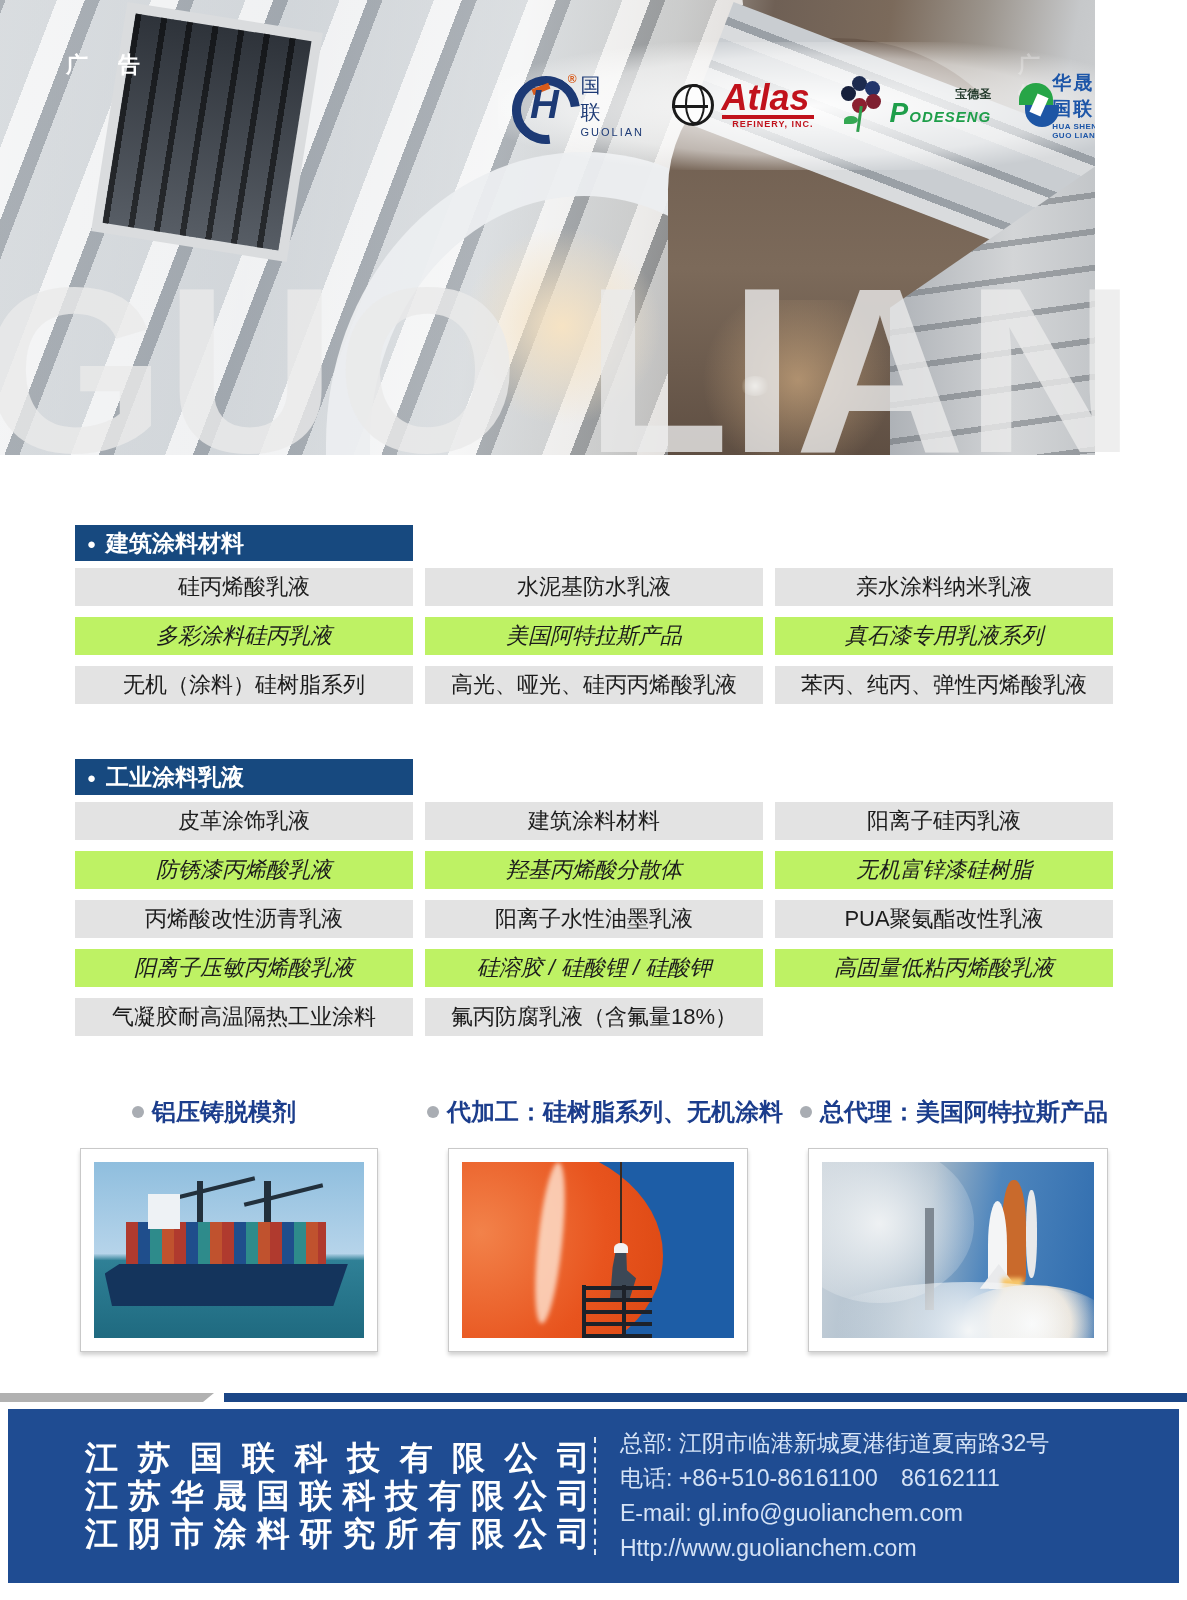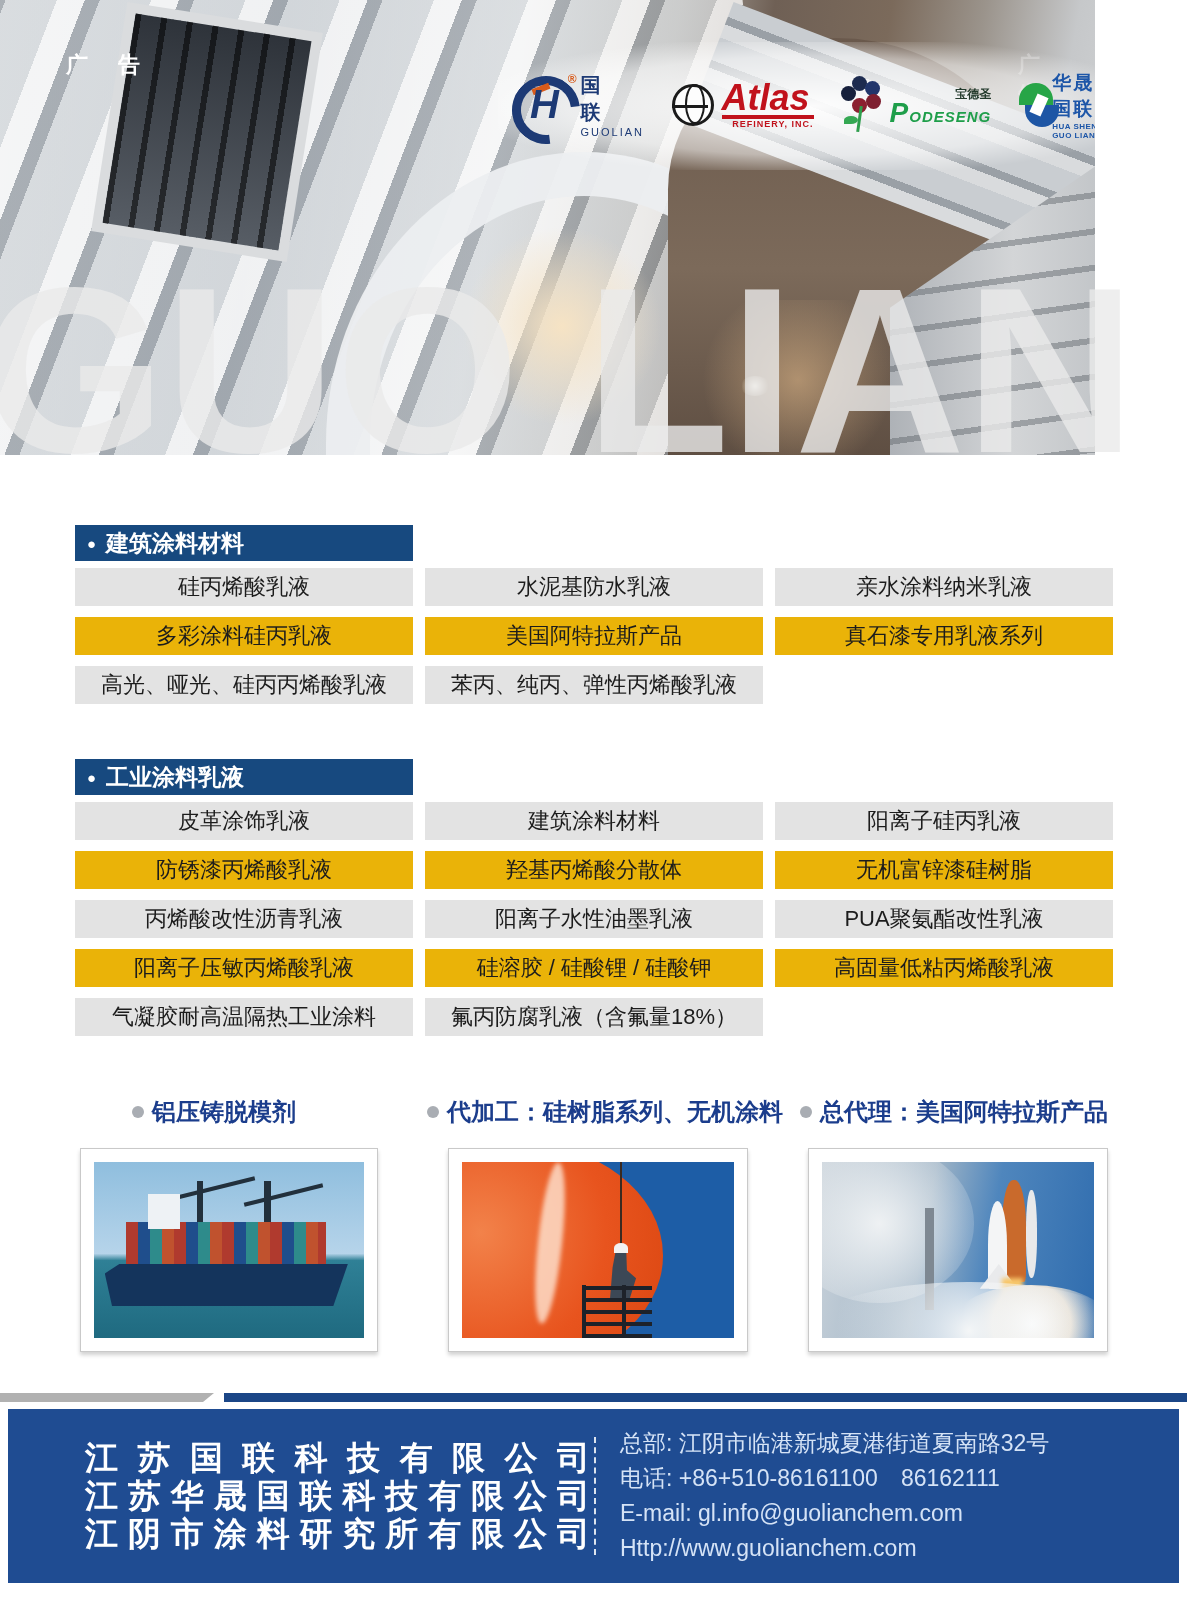--- a/index.html
+++ b/index.html
@@ -46,21 +46,21 @@
   
   .logo-row{position:absolute;left:512px;top:62px;width:600px;height:86px;display:flex;align-items:center;gap:26px;}
   .logo{display:flex;align-items:center;gap:8px;}
   
   .gl-mark{position:relative;width:62px;height:62px;}
   .gl-c{position:absolute;left:0;top:2px;width:50px;height:50px;border:9px solid #1d3a75;border-radius:50%;
     border-right-color:transparent;transform:rotate(38deg);}
   .gl-h{position:absolute;left:18px;top:10px;font-size:40px;line-height:40px;font-style:italic;font-weight:800;color:#1d3a75;}
   .gl-h-accent{position:absolute;left:20px;top:12px;width:18px;height:6px;background:#d85a1a;transform:rotate(-22deg);}
   .gl-reg{position:absolute;right:-4px;top:-2px;font-size:12px;color:#d85a1a;font-weight:700;}
-  .gl-text .cn{font-size:20px;font-weight:700;letter-spacing:7px;color:#1d3a75;}
+  .gl-text .cn{font-size:20px;font-weight:400;letter-spacing:7px;color:#1d3a75;}
   .gl-text .en{font-size:11px;letter-spacing:2px;color:#1d3a75;}
   
   .at-globe{position:relative;width:36px;height:36px;border:3px solid #1b1b1b;border-radius:50%;background:#fdfdfd;}
   .at-globe i{position:absolute;left:50%;top:-3px;width:16px;height:36px;margin-left:-8px;border:2px solid #1b1b1b;border-radius:50%;}
   .at-globe u{position:absolute;left:-3px;top:50%;width:36px;height:0;border-top:3px solid #1b1b1b;}
   .at-text{display:flex;flex-direction:column;align-items:flex-end;}
   .at-name{font-size:36px;line-height:34px;font-weight:800;font-style:italic;color:#c1121c;border-bottom:4px solid #c1121c;padding-right:4px;}
   .at-sub{font-size:9px;font-weight:700;color:#c1121c;letter-spacing:1px;}
   
   .pd-flower{position:relative;width:42px;height:58px;}
@@ -92,21 +92,21 @@
   .main{position:absolute;left:75px;top:455px;width:1038px;z-index:6;}
   .section{margin-top:0;}
   .sec1{margin-top:70px;}
   .sec2{margin-top:55px;}
   .sec-header{width:338px;height:36px;background:#17497f;color:#fff;display:flex;align-items:center;
     font-size:23px;font-weight:800;box-sizing:border-box;padding-left:12px;}
   .sec-bullet{font-size:15px;margin-right:10px;}
   .grid{margin-top:7px;display:grid;grid-template-columns:338px 338px 338px;column-gap:12px;row-gap:11px;}
   .cell{height:38px;line-height:38px;text-align:center;background:#e3e3e3;color:#1c1c1c;font-size:22px;
     overflow:hidden;white-space:nowrap;}
-  .cell.alt{background:#eab308;}
+  .cell.alt{background:#bef264;font-style:italic;}
 
   
   .features{margin-top:60px;position:relative;height:300px;}
   .caption{position:absolute;top:0;display:flex;align-items:center;font-size:24px;font-weight:800;color:#1b3d8c;white-space:nowrap;}
   .caption .dot{width:12px;height:12px;border-radius:50%;background:#a9adb3;margin-right:8px;}
   .cap1{left:57px;} .cap2{left:352px;} .cap3{left:725px;}
   .card{position:absolute;top:52px;width:298px;height:204px;background:#fff;border:1px solid #c9c9c9;
     box-shadow:0 3px 4px rgba(0,0,0,.18);box-sizing:border-box;padding:13px;}
   .card1{left:5px;} .card2{left:373px;width:300px;} .card3{left:733px;width:300px;}
   .photo{position:relative;width:100%;height:100%;overflow:hidden;}
@@ -246,20 +246,21 @@
         <span class="sec-bullet">●</span>
         <span>建筑涂料材料</span>
       </div>
       <div class="grid">
           <div class="cell">硅丙烯酸乳液</div>
           <div class="cell">水泥基防水乳液</div>
           <div class="cell">亲水涂料纳米乳液</div>
           <div class="cell alt">多彩涂料硅丙乳液</div>
           <div class="cell alt">美国阿特拉斯产品</div>
           <div class="cell alt">真石漆专用乳液系列</div>
+          <div class="cell">无机（涂料）硅树脂系列</div>
           <div class="cell">高光、哑光、硅丙丙烯酸乳液</div>
           <div class="cell">苯丙、纯丙、弹性丙烯酸乳液</div>
         </div>
     </div>
 
     <div class="section sec2">
       <div class="sec-header">
         <span class="sec-bullet">●</span>
         <span>工业涂料乳液</span>
       </div>

